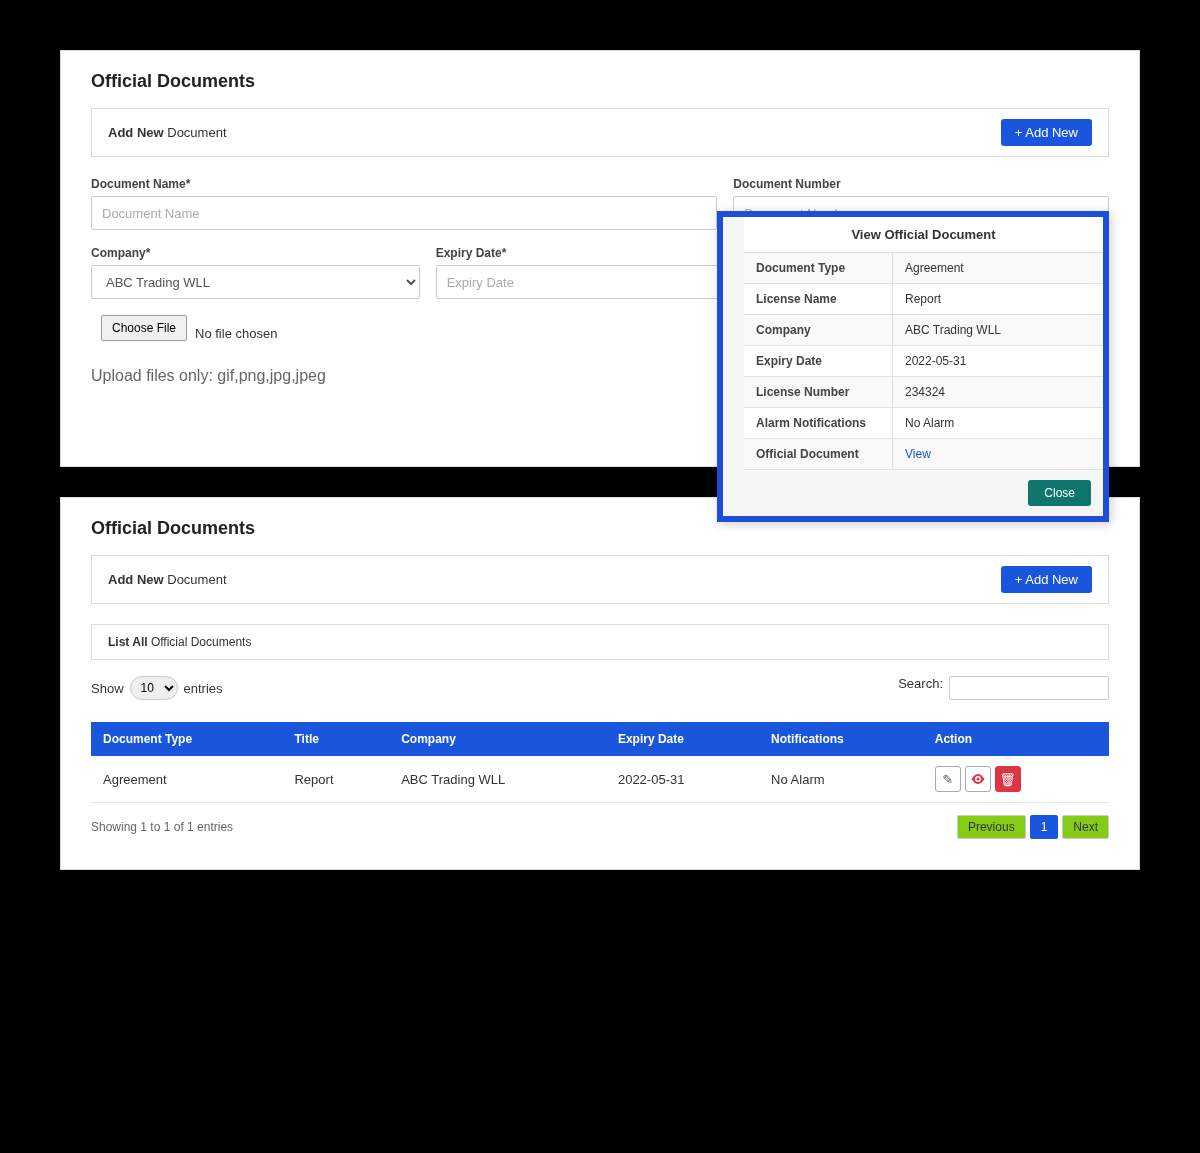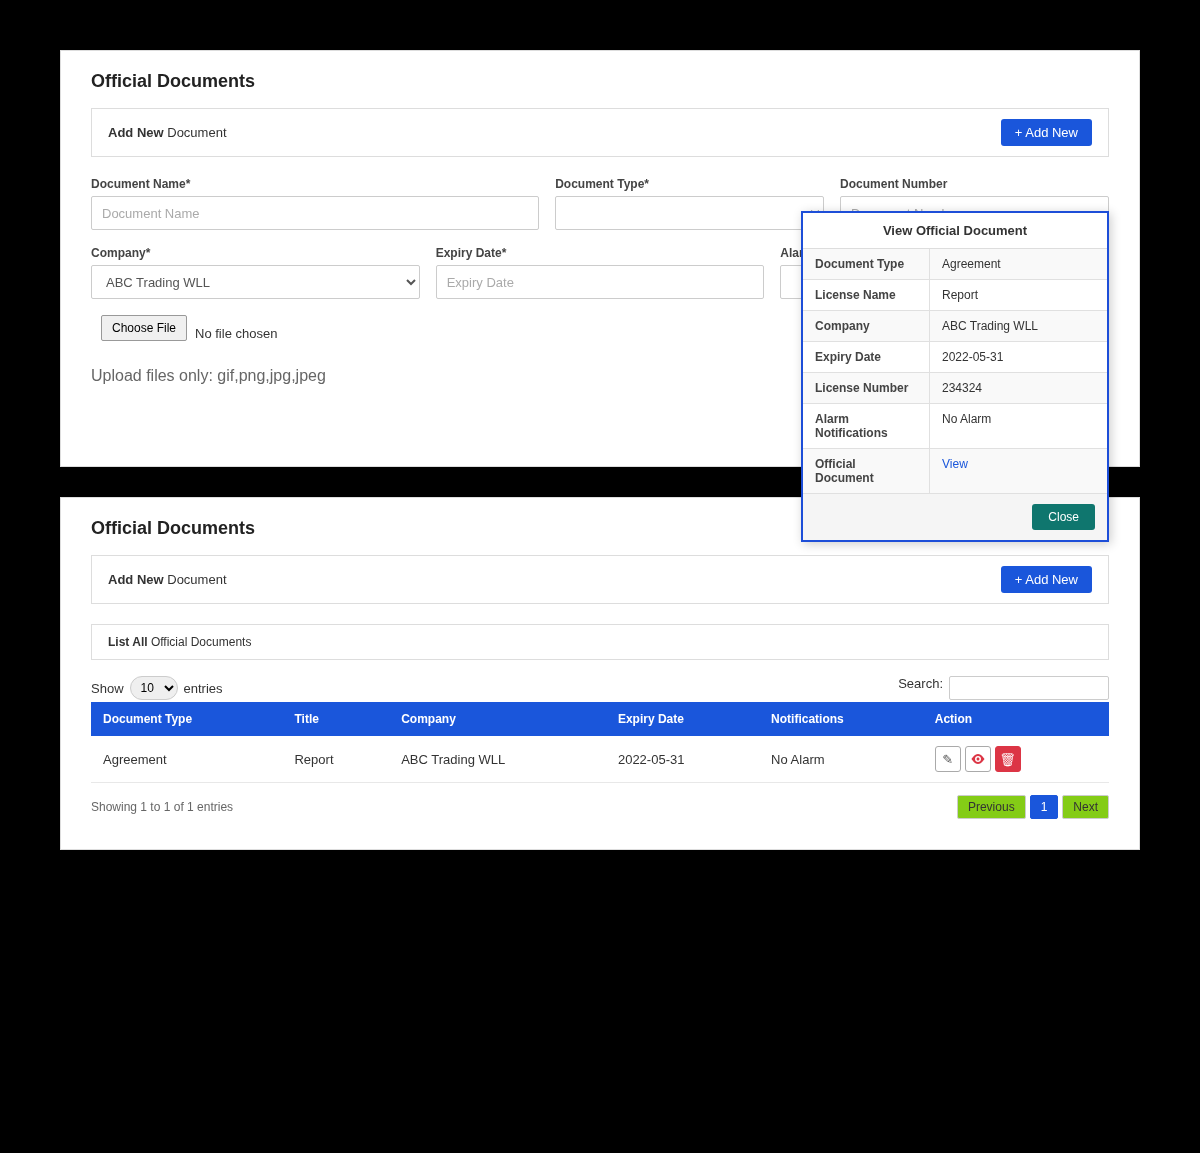--- a/index.html
+++ b/index.html
@@ -140,25 +140,26 @@
       font-size: 13px;
       cursor: pointer;
       border-radius: 3px;
     }
 
     
     .modal-overlay {
       position: absolute;
       top: 160px;
       right: 30px;
-      width: 308px;
+      width: 392px;
       background: #f5f5f5;
-      border: 2px solid #1d4ed8;
+      border: 6px solid #1d4ed8;
       box-shadow: 2px 2px 10px rgba(0,0,0,0.2);
       z-index: 10;
+      padding-left: 21px;
     }
     .modal-header {
       background: #fff;
       padding: 10px 16px;
       font-weight: bold;
       font-size: 13px;
       border-bottom: 1px solid #ddd;
       text-align: center;
     }
     .modal-body {
@@ -216,21 +217,21 @@
       margin-bottom: 16px;
       font-size: 12px;
     }
     .list-all-bar strong { font-weight: bold; }
     .list-all-bar span { font-weight: normal; }
 
     .table-controls {
       display: flex;
       justify-content: space-between;
       align-items: center;
-      margin-bottom: 2px;
+      margin-bottom: 22px;
       font-size: 13px;
     }
     .show-entries {
       display: flex;
       align-items: center;
       gap: 6px;
     }
     .entries-select {
       border: 1px solid #ccc;
       padding: 3px 6px;
@@ -342,28 +343,20 @@
         <strong>Add New</strong>
         <span> Document</span>
       </span>
       <button class="btn-add-new">+ Add New</button>
     </div>
 
     <div class="form-row">
       <div class="form-group wide">
         <label class="form-label">Document Name*</label>
         <input type="text" class="form-control" placeholder="Document Name" style="">
-      </div>
-      <div class="form-group medium">
-        <label class="form-label">Document Type*</label>
-        <select class="form-control">
-          <option value=""></option>
-          <option value="Agreement">Agreement</option>
-          <option value="License">License</option>
-        </select>
       </div>
       <div class="form-group medium">
         <label class="form-label">Document Number</label>
         <input type="text" class="form-control" placeholder="Document Number" style="">
       </div>
     </div>
 
     <div class="form-row">
       <div class="form-group small">
         <label class="form-label">Company*</label>

